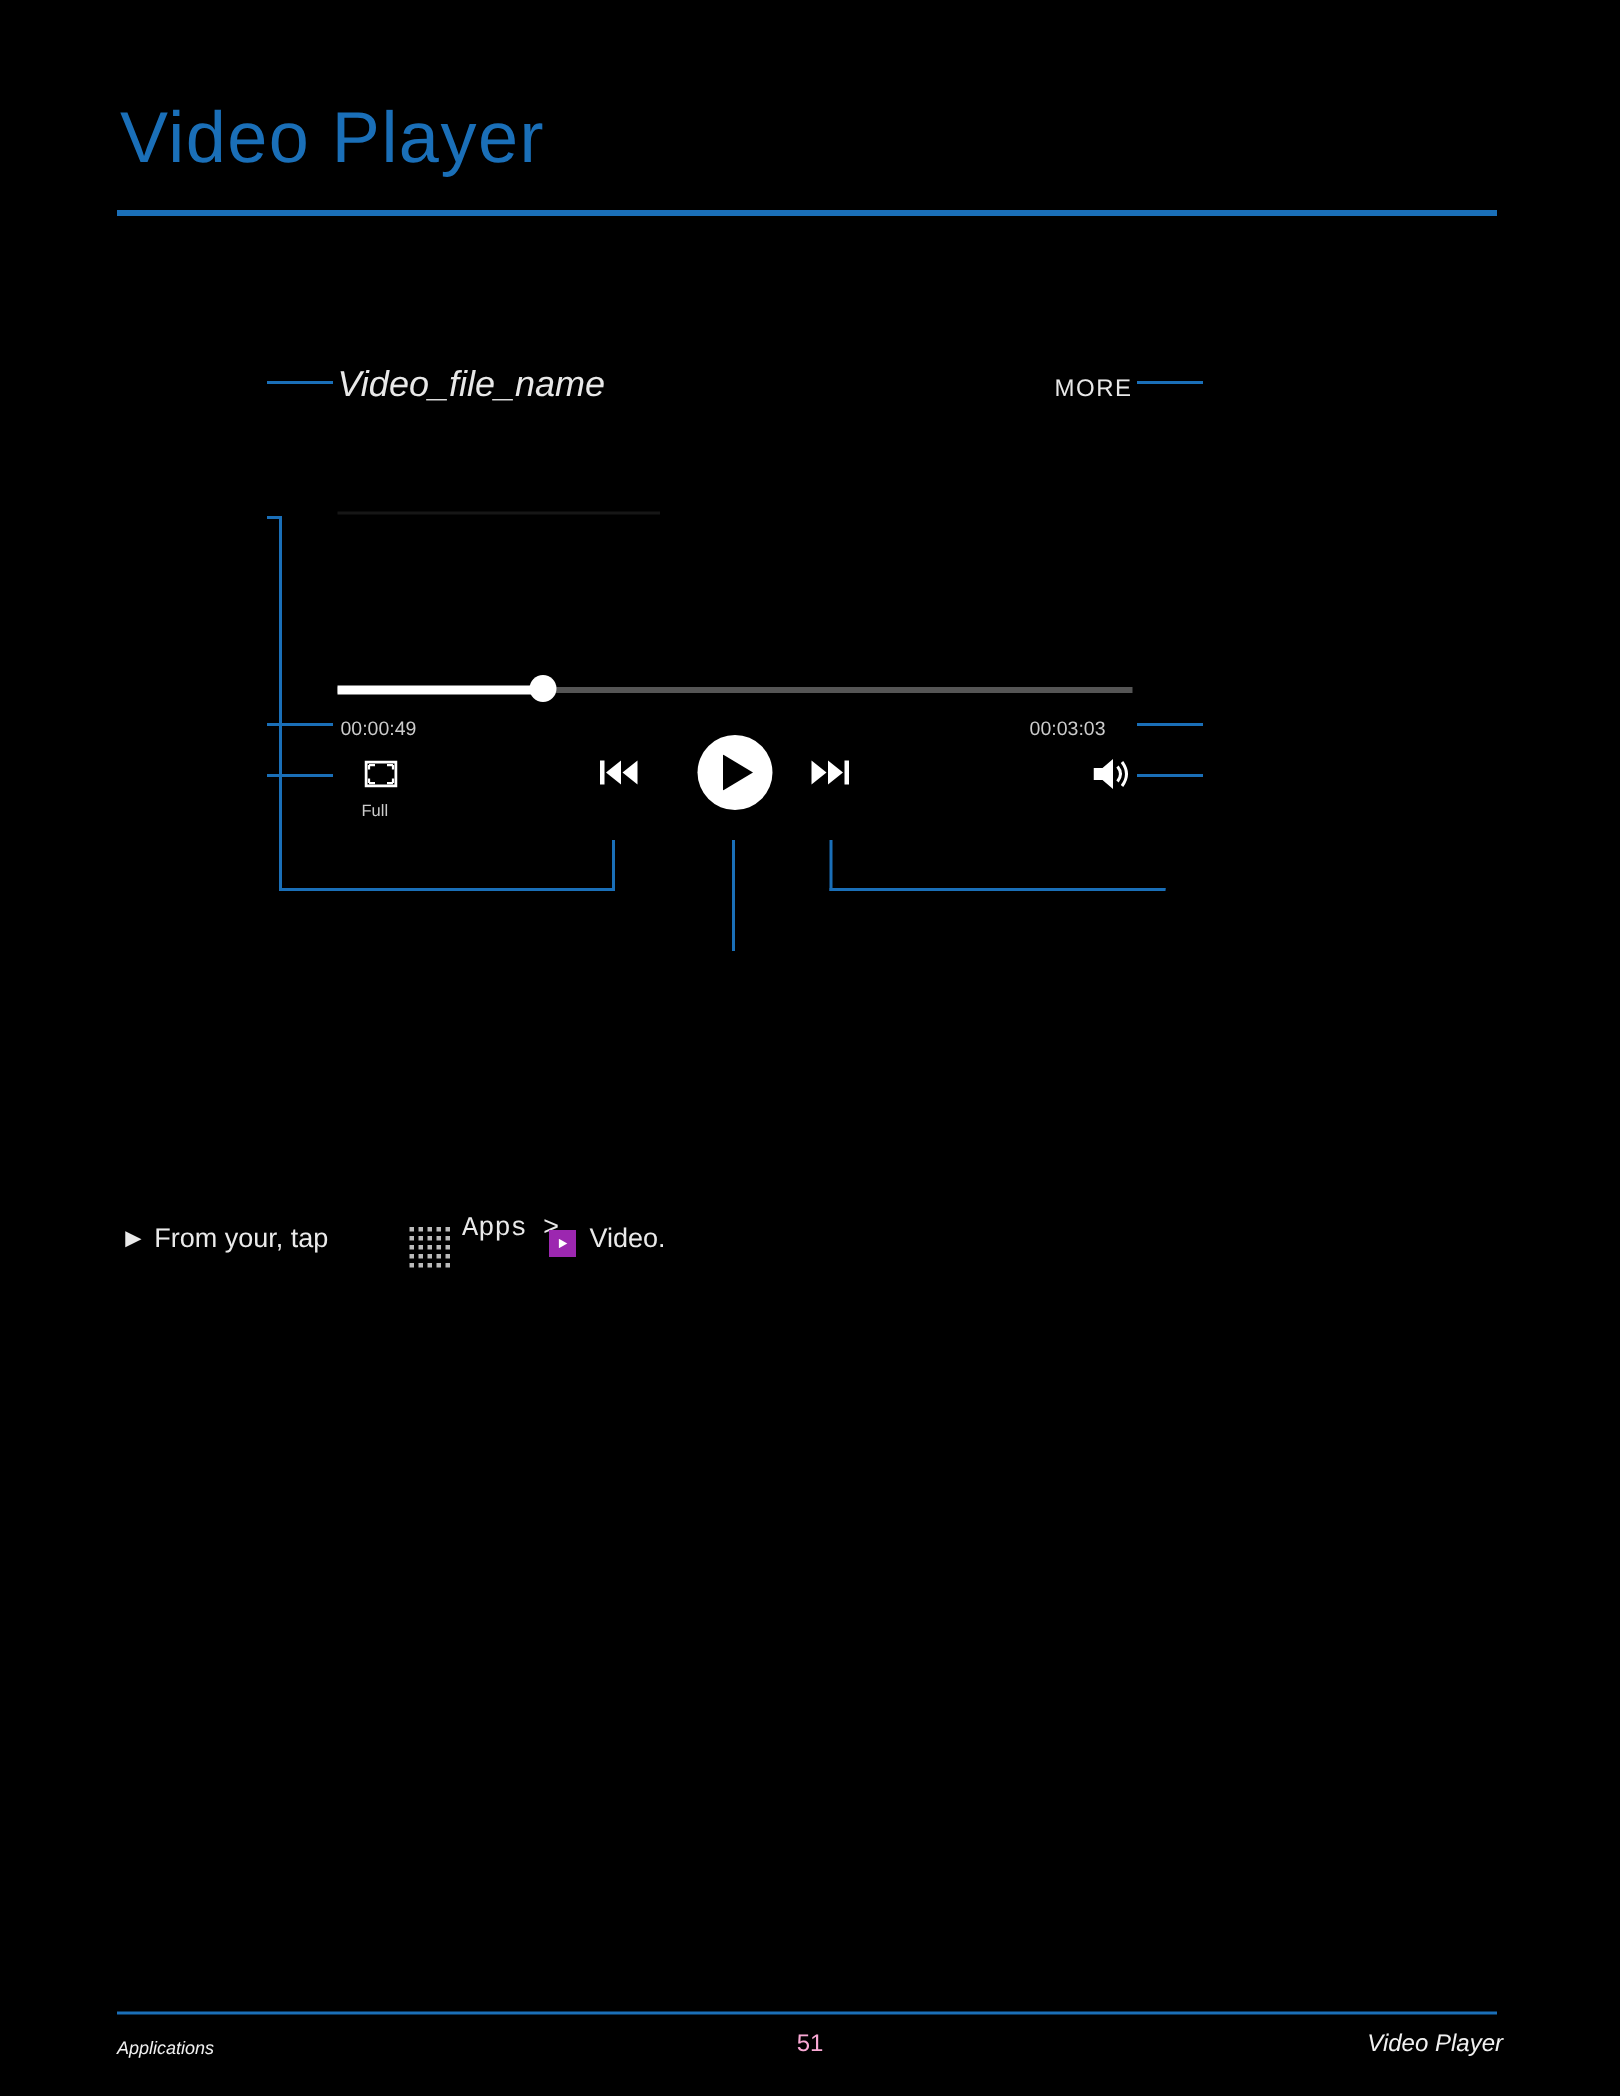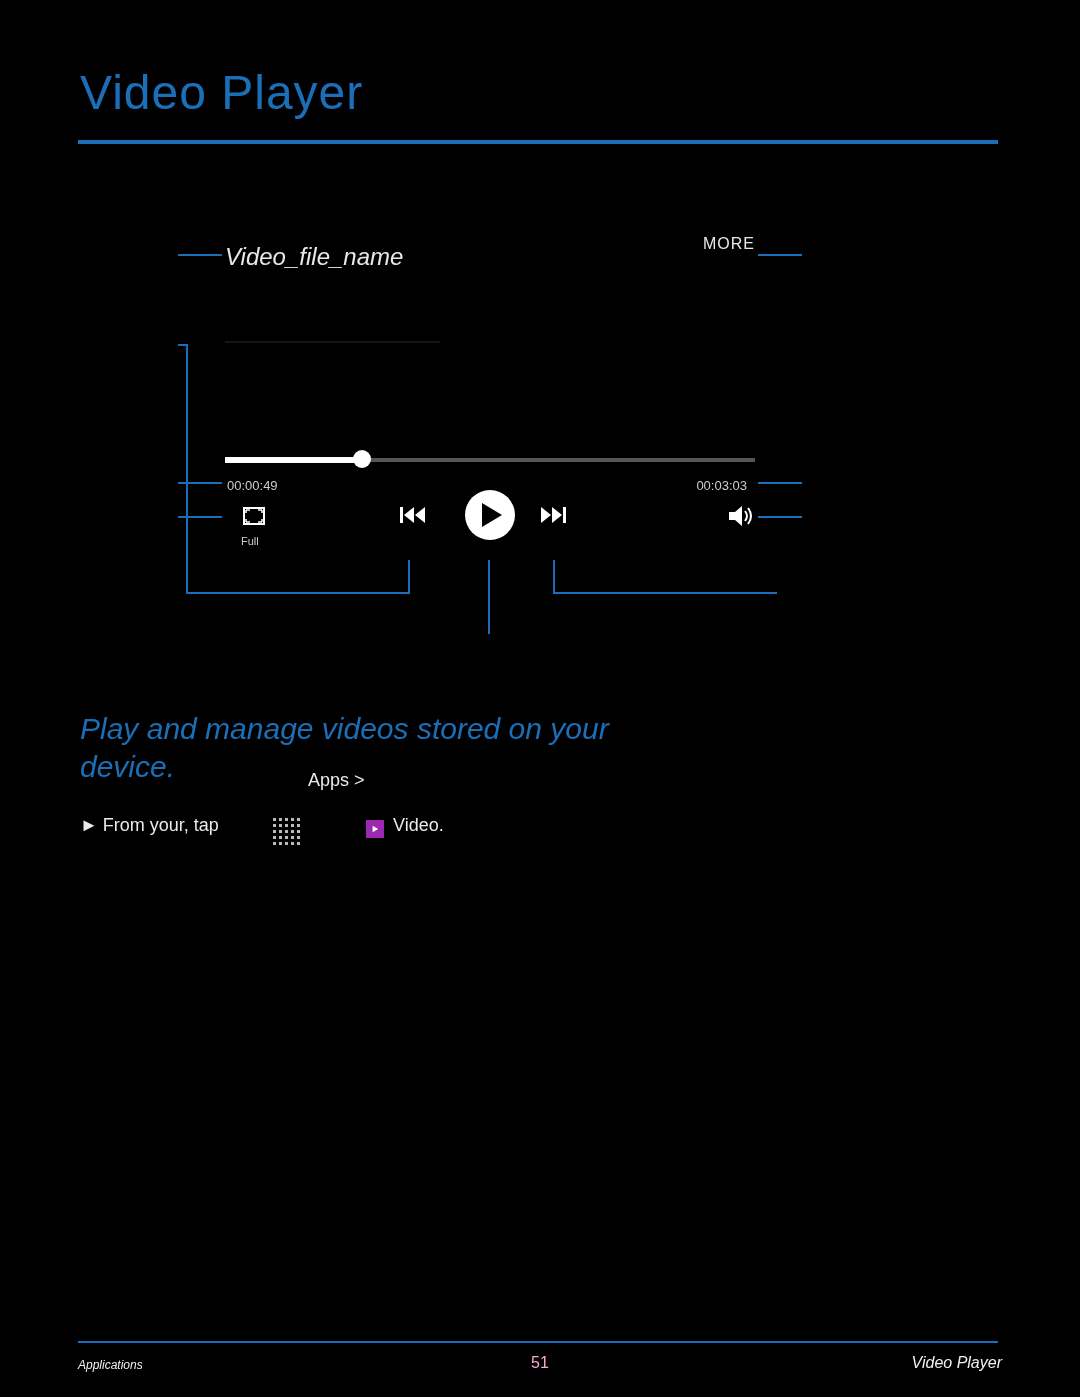--- a/index.html
+++ b/index.html
@@ -47,21 +47,21 @@
     position: absolute;
     top: 8px;
     left: 0;
     font-size: 24px;
     color: #e8e8e8;
     font-weight: 300;
     font-style: italic;
   }
   .more-label {
     position: absolute;
-    top: 0;
+    top: 16px;
     right: 0;
     font-size: 16px;
     color: #e8e8e8;
     letter-spacing: 1px;
   }
   .dark-line {
     position: absolute;
     top: 106px;
     left: 0;
     width: 215px;
@@ -97,21 +97,21 @@
     position: absolute;
     top: 243px;
     left: 2px;
     font-size: 13px;
     color: #ccc;
     text-align: right;
   }
   .time-total {
     position: absolute;
     top: 243px;
-    right: 8px;
+    right: 18px;
     font-size: 13px;
     color: #ccc;
   }
   .fullscreen-icon {
     position: absolute;
     top: 272px;
     left: 18px;
     width: 22px;
     height: 18px;
   }
@@ -195,24 +195,25 @@
     grid-template-rows: repeat(5, 3px);
     gap: 3px;
   }
   .apps-icon span {
     width: 3px;
     height: 3px;
     background: #bbb;
   }
   .apps-label {
     position: absolute;
-    top: 770px;
+    top: 809px;
     left: 308px;
     font-size: 18px;
     color: #eaeaea;
+    font-family: Liberation Mono, monospace;
   }
   .video-app-icon {
     position: absolute;
     top: 820px;
     left: 366px;
     width: 18px;
     height: 18px;
     background: #9c27b0;
     display: flex;
     align-items: center;
@@ -330,21 +331,20 @@
 
     <div class="volume-btn">
       <svg viewBox="0 0 26 22" width="26" height="22">
         <polygon points="0,7 6,7 13,1 13,21 6,15 0,15" fill="#fff"></polygon>
         <path d="M16 6 Q20 11 16 16" fill="none" stroke="#fff" stroke-width="2"></path>
         <path d="M19 3 Q25 11 19 19" fill="none" stroke="#fff" stroke-width="2"></path>
       </svg>
     </div>
   </div>
 
-  <div class="tagline">Play and manage videos stored on your device.</div>
 
   <div class="instruction">► From your, tap </div>
 
   <div class="apps-icon">
     <span></span>
       <span></span>
       <span></span>
       <span></span>
       <span></span>
     <span></span>

